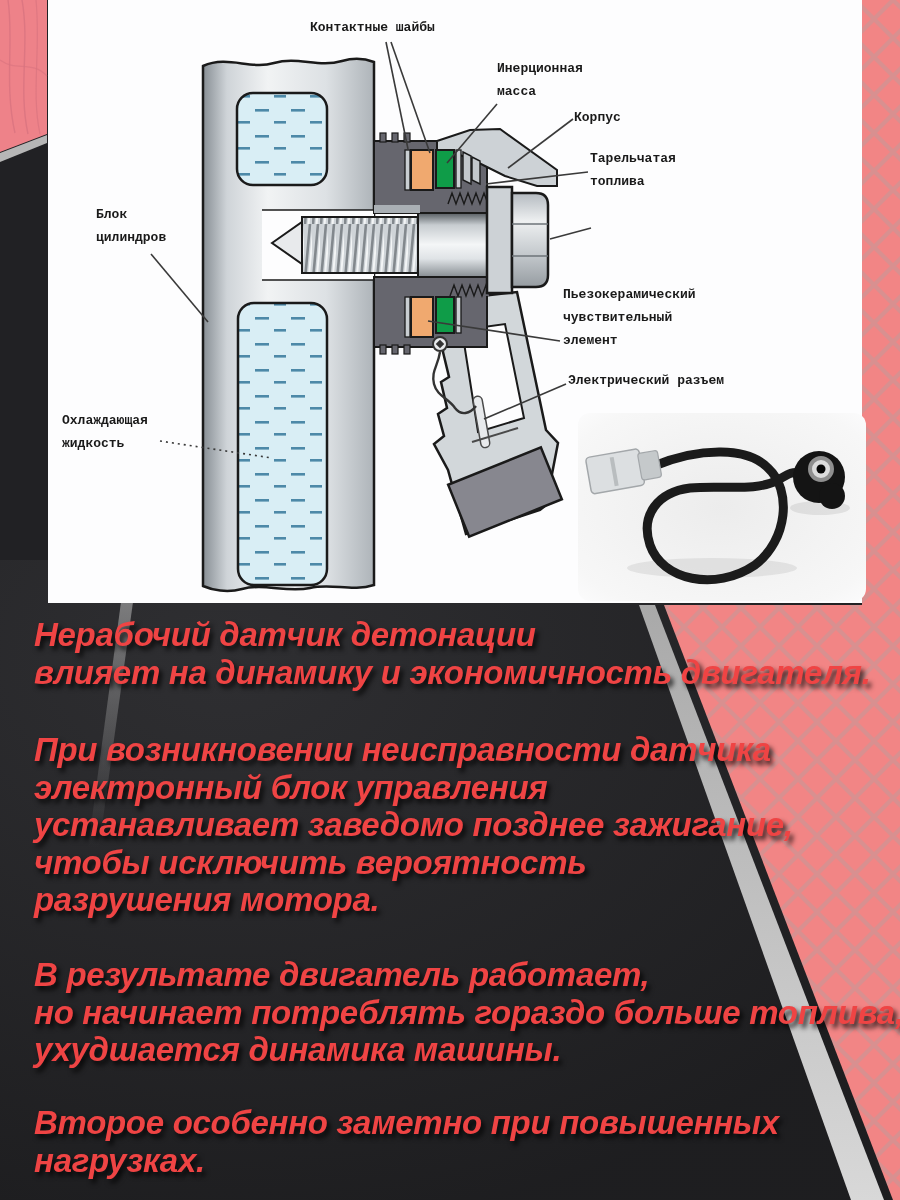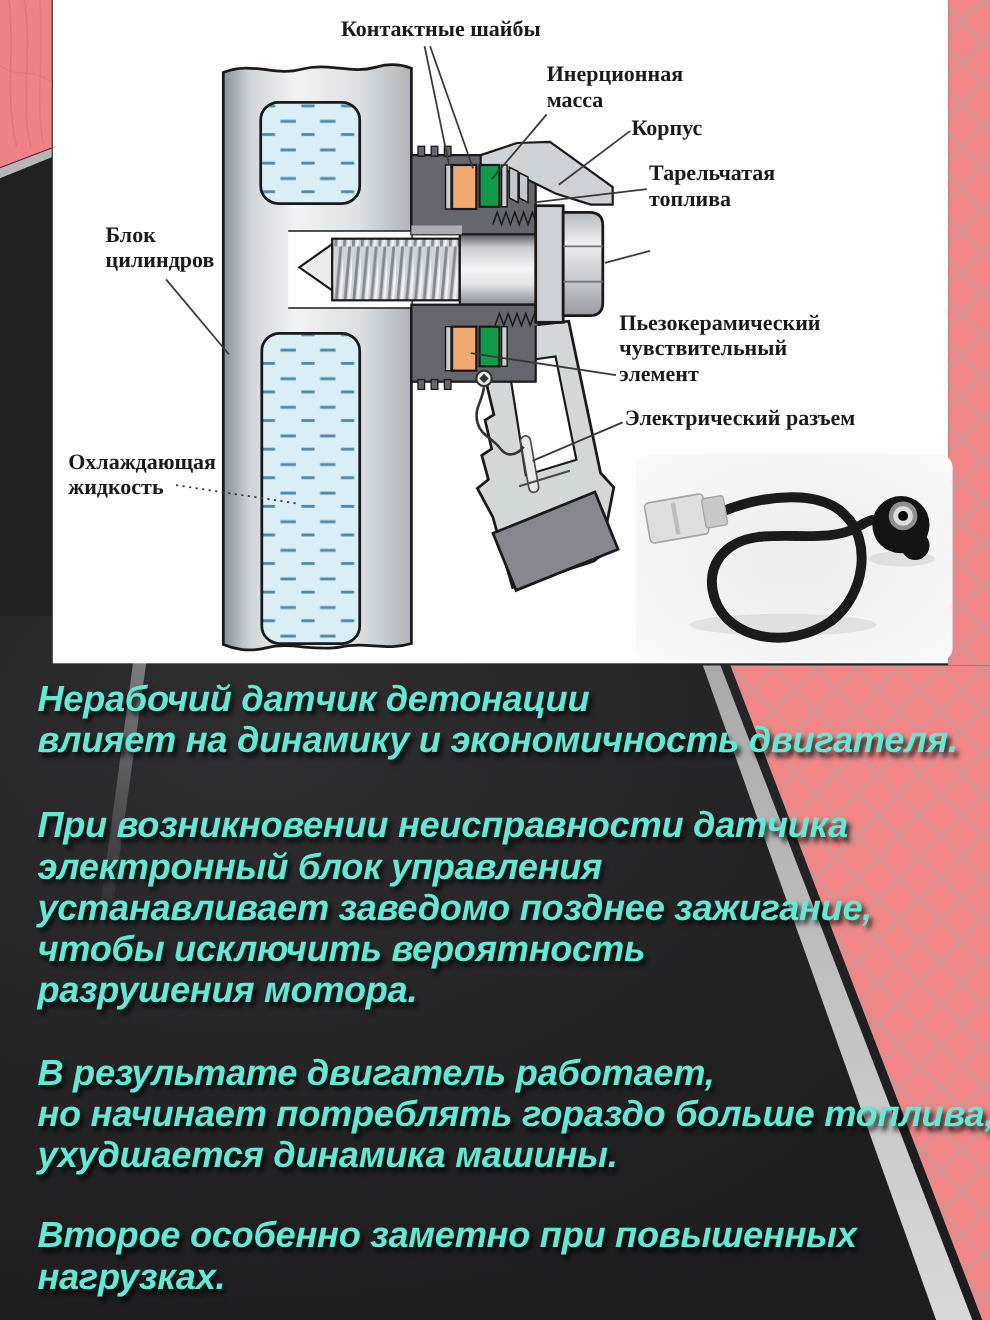--- a/index.html
+++ b/index.html
@@ -1,30 +1,30 @@
 <!DOCTYPE html>
 <html><head>
 <meta charset="utf-8">
 <style>
   html,body{margin:0;padding:0;}
   body{width:900px;height:1200px;font-family:"Liberation Sans",sans-serif;}
   #stage{position:relative;width:900px;height:1200px;background:#212124;overflow:hidden;}
   #art{position:absolute;left:0;top:0;z-index:1;}
   .dlabel{
     position:absolute;z-index:3;
-    font-family:Liberation Serif, serif;
-    font-size:20px;line-height:23px;font-weight:bold;
+    font-family:Liberation Mono, monospace;
+    font-size:13px;line-height:23px;font-weight:bold;
     color:#1a1a1a;white-space:pre;
   }
   .para{
     position:absolute;z-index:3;left:34px;
     font-family:"Liberation Sans",sans-serif;
     font-style:italic;font-weight:bold;
     font-size:33px;line-height:37.5px;letter-spacing:-0.3px;
-    color:#5eead4;white-space:pre;
+    color:#ef4444;white-space:pre;
     text-shadow:3px 4px 5px rgba(0,0,0,0.8);
   }
 </style>
 </head>
 <body>
 
 <div id="stage">
 
   <div id="art">
   <svg width="900" height="1200" viewBox="0 0 900 1200" xmlns="http://www.w3.org/2000/svg">

